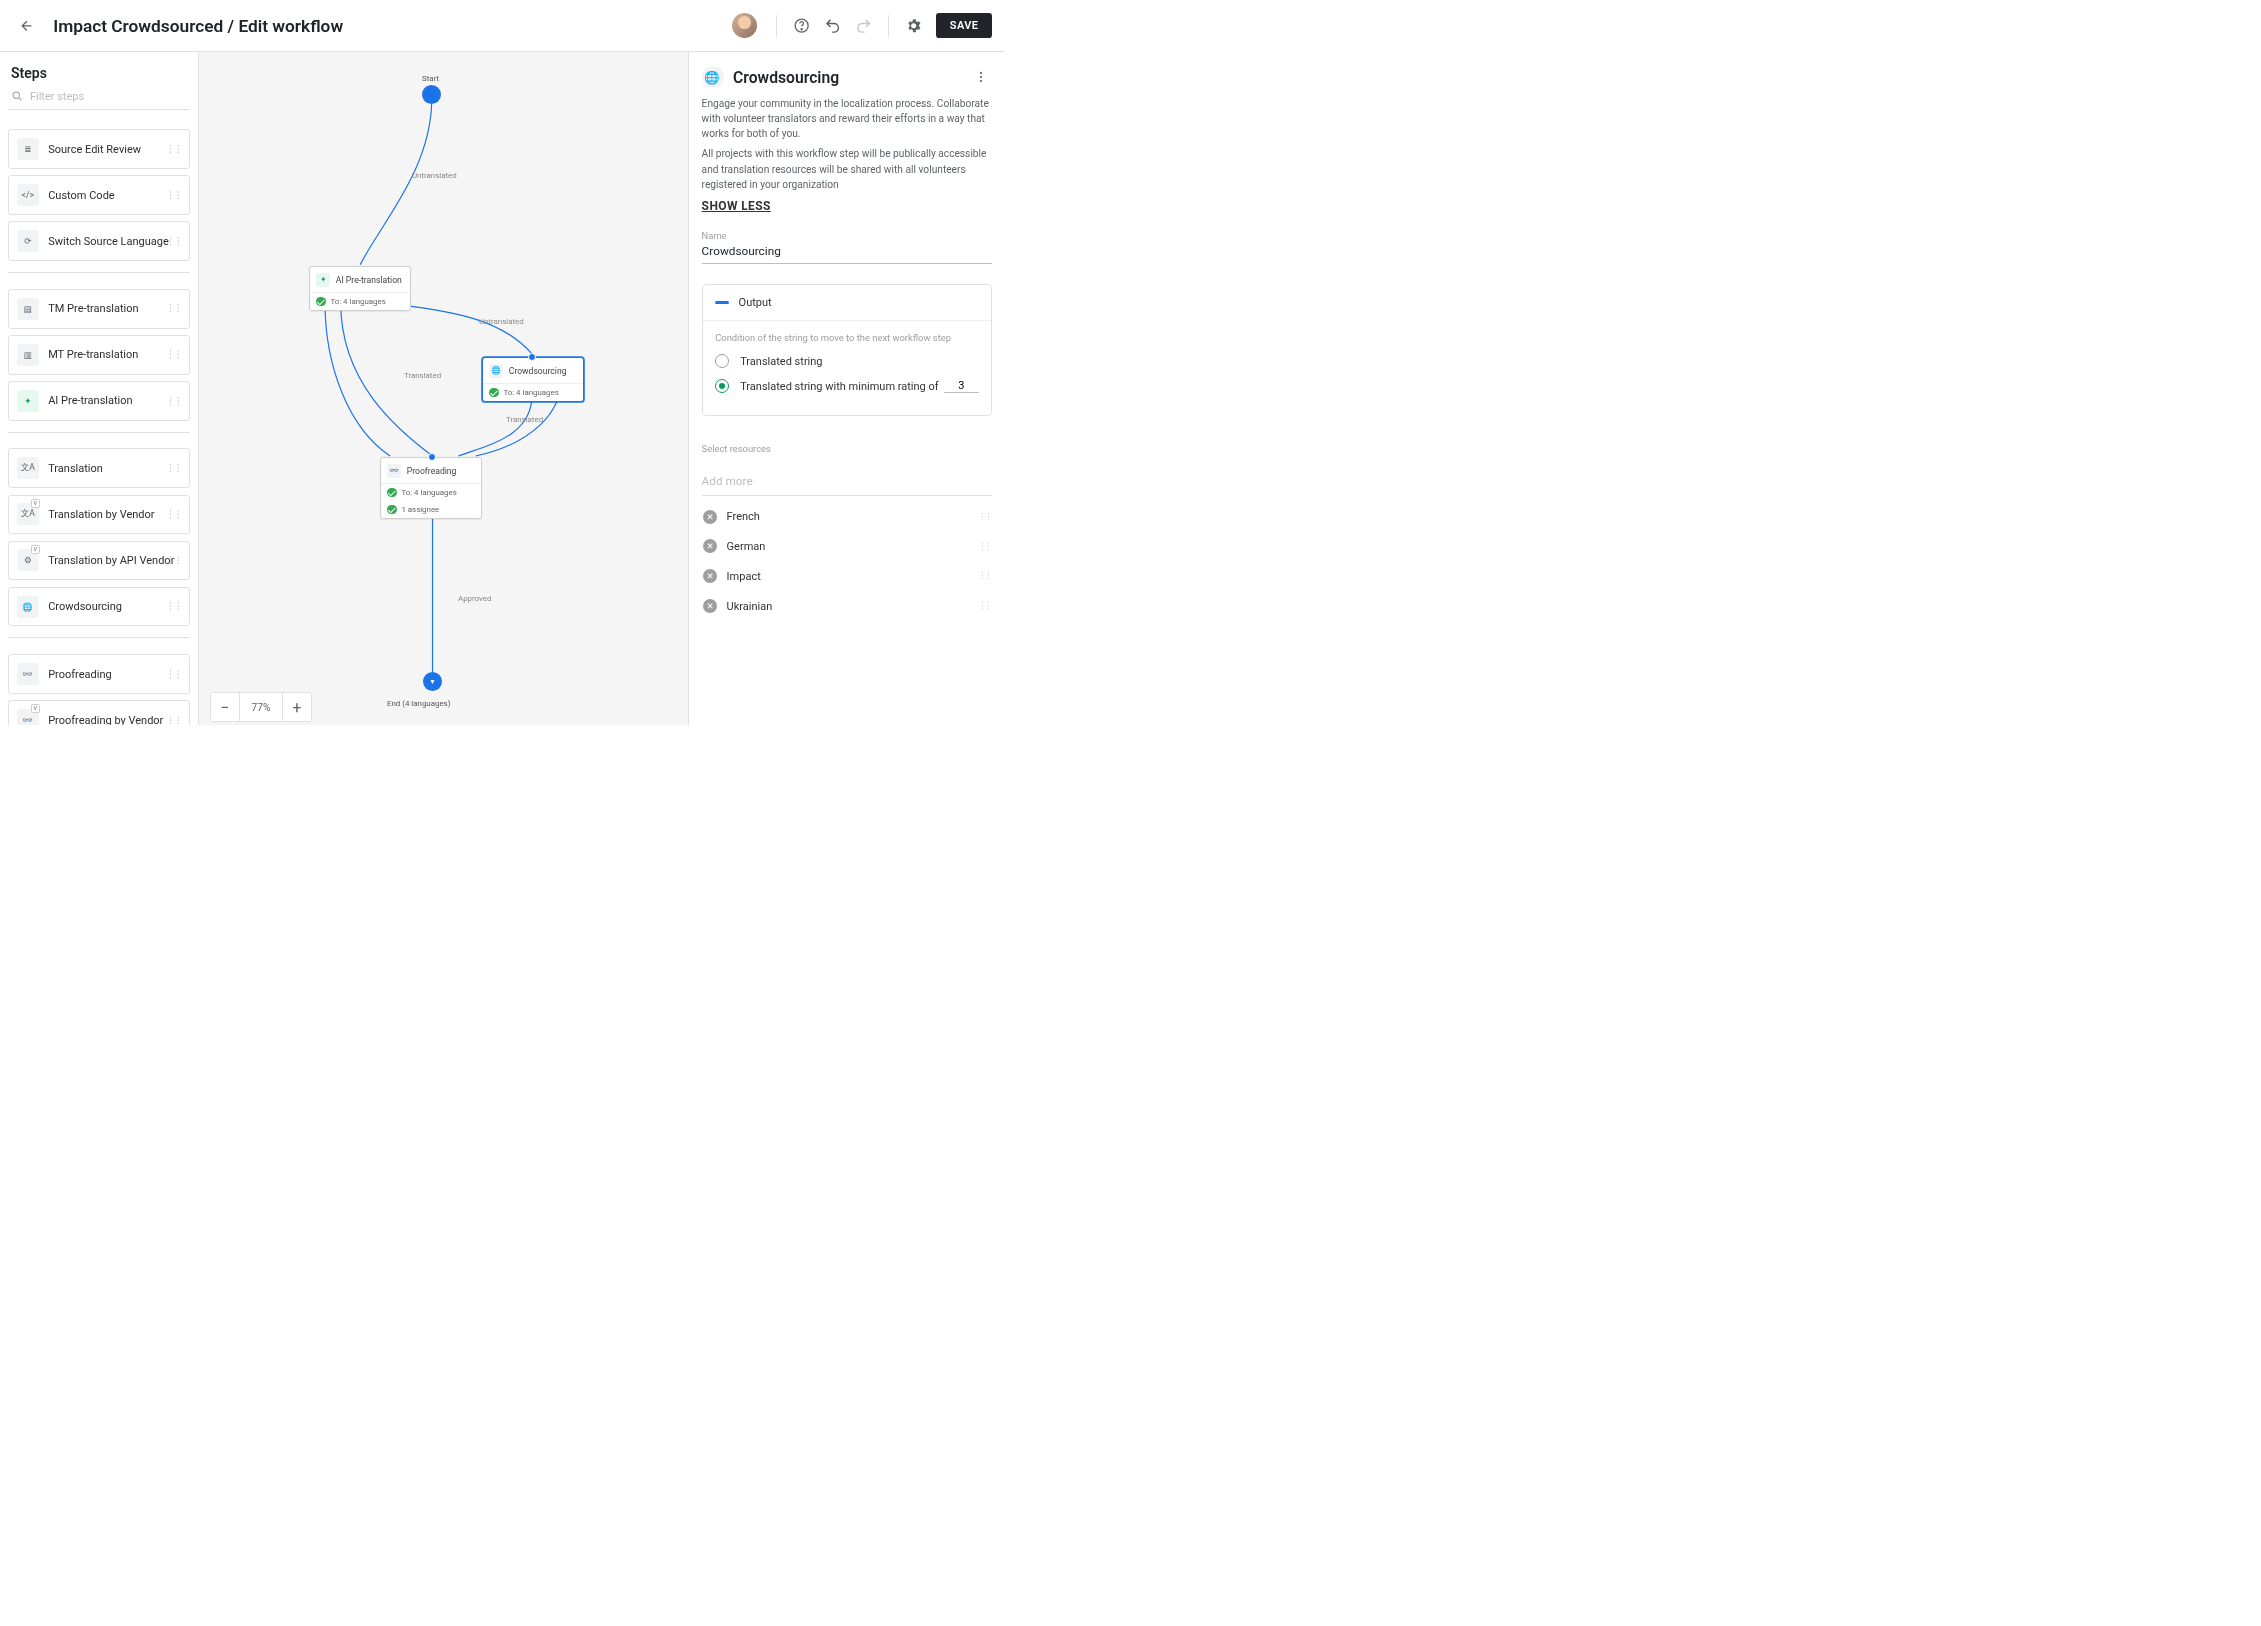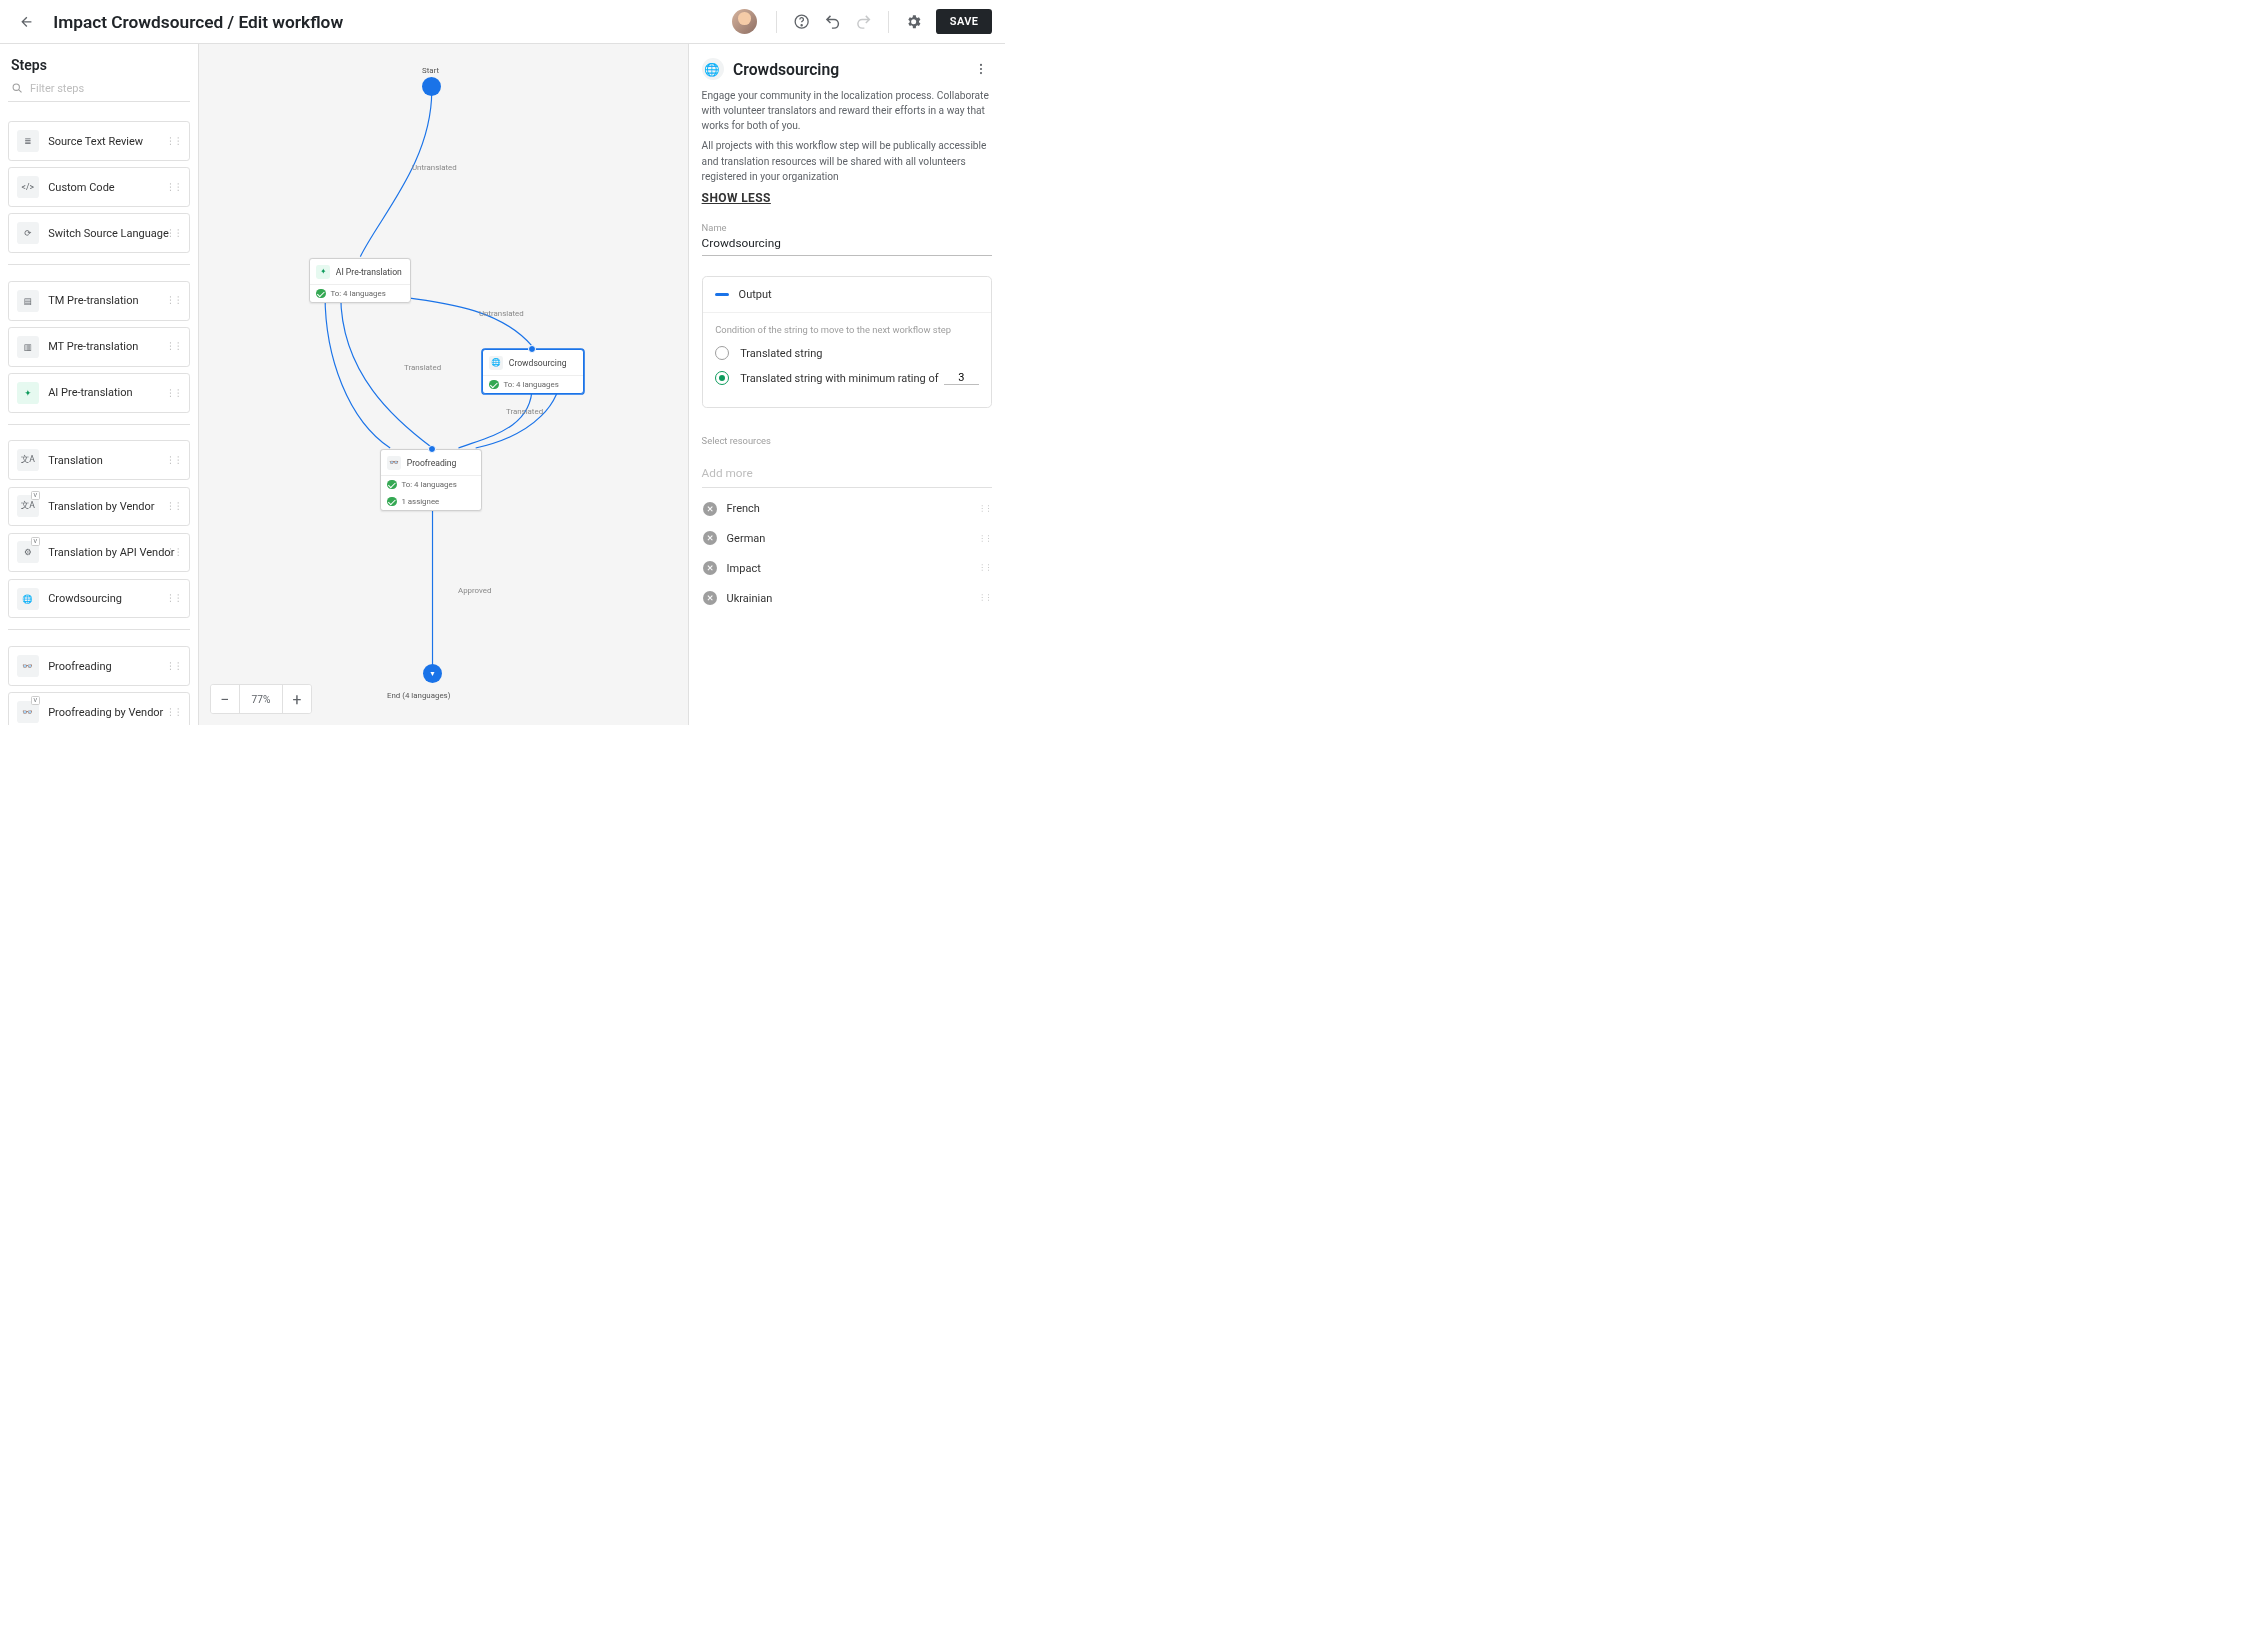--- a/index.html
+++ b/index.html
@@ -1,17 +1,17 @@
 <!DOCTYPE html>
 <html style="font-size:12.6px"><head>
 <meta charset="utf-8">
 <style>
   * { box-sizing: border-box; margin: 0; padding: 0; font-family: -apple-system, BlinkMacSystemFont, "Segoe UI", Roboto, Helvetica, Arial, sans-serif; }
   body { background: #fff; color: #212529; width: 1005px; height: 725px; overflow: hidden; }
-  .topbar { height: 44px; border-bottom: 0.8px solid #e0e0e0; display: flex; align-items: center; padding: 0 12.6px; }
+  .topbar { height: 52px; border-bottom: 0.8px solid #e0e0e0; display: flex; align-items: center; padding: 0 12.6px; }
   .topbar .back { width:28px;height:28px;display:flex;align-items:center;justify-content:center;color:#5f6368;cursor:pointer;border-radius:50%; }
   .topbar .title { font-size: 17.3px; font-weight: 600; margin-left: 12.6px; flex: 0 0 auto; }
   .topbar .spacer { flex: 1 1 auto; }
   .topbar .iconbtn { width:31px;height:31px;display:flex;align-items:center;justify-content:center;color:#5f6368;cursor:pointer;border-radius:50%; }
   .topbar .divider { width:0.8px;height:22px;background:#e0e0e0;margin:0 9.4px; }
   .topbar .avatar { width:25px;height:25px;border-radius:50%;background:linear-gradient(135deg,#d7b49e 0%,#8d6e63 100%);margin-right:9.4px; position:relative; overflow:hidden; }
   .topbar .avatar::after{content:"";position:absolute;top:3.1px;left:6.3px;width:12.6px;height:12.6px;border-radius:50%;background:#f5cba7;}
   .topbar .savebtn { background:#212529;color:#fff;border:none;border-radius:3.1px;padding:6.3px 14px;font-weight:600;font-size:11px;cursor:pointer;margin-left:6.3px; letter-spacing:0.4px; }
   .main { display:flex; height: calc(100% - 44px); }
   
@@ -123,21 +123,21 @@
       <svg width="12.6" height="12.6" viewBox="0 0 24 24" fill="none" stroke="currentColor" stroke-width="2" style="margin-right:6.3px">
           <circle cx="10" cy="10" r="6"></circle>
           <path d="M20 20l-5-5"></path>
         </svg>
       <input placeholder="Filter steps" style="">
     </div>
     <div id="sidegroups">
         <div class="stepgroup">
           <div class="stepitem">
             <span class="ic" style="font-size: 8.6px;">≣</span>
-            <span class="lbl">Source Text Review</span>
+            <span class="lbl">Source Edit Review</span>
             <span class="drag dragdots"></span>
           </div>
           <div class="stepitem">
             <span class="ic" style="font-size: 8.6px;">&lt;/&gt;</span>
             <span class="lbl">Custom Code</span>
             <span class="drag dragdots"></span>
           </div>
           <div class="stepitem">
             <span class="ic" style="font-size: 8.6px;">⟳</span>
             <span class="lbl">Switch Source Language</span>

